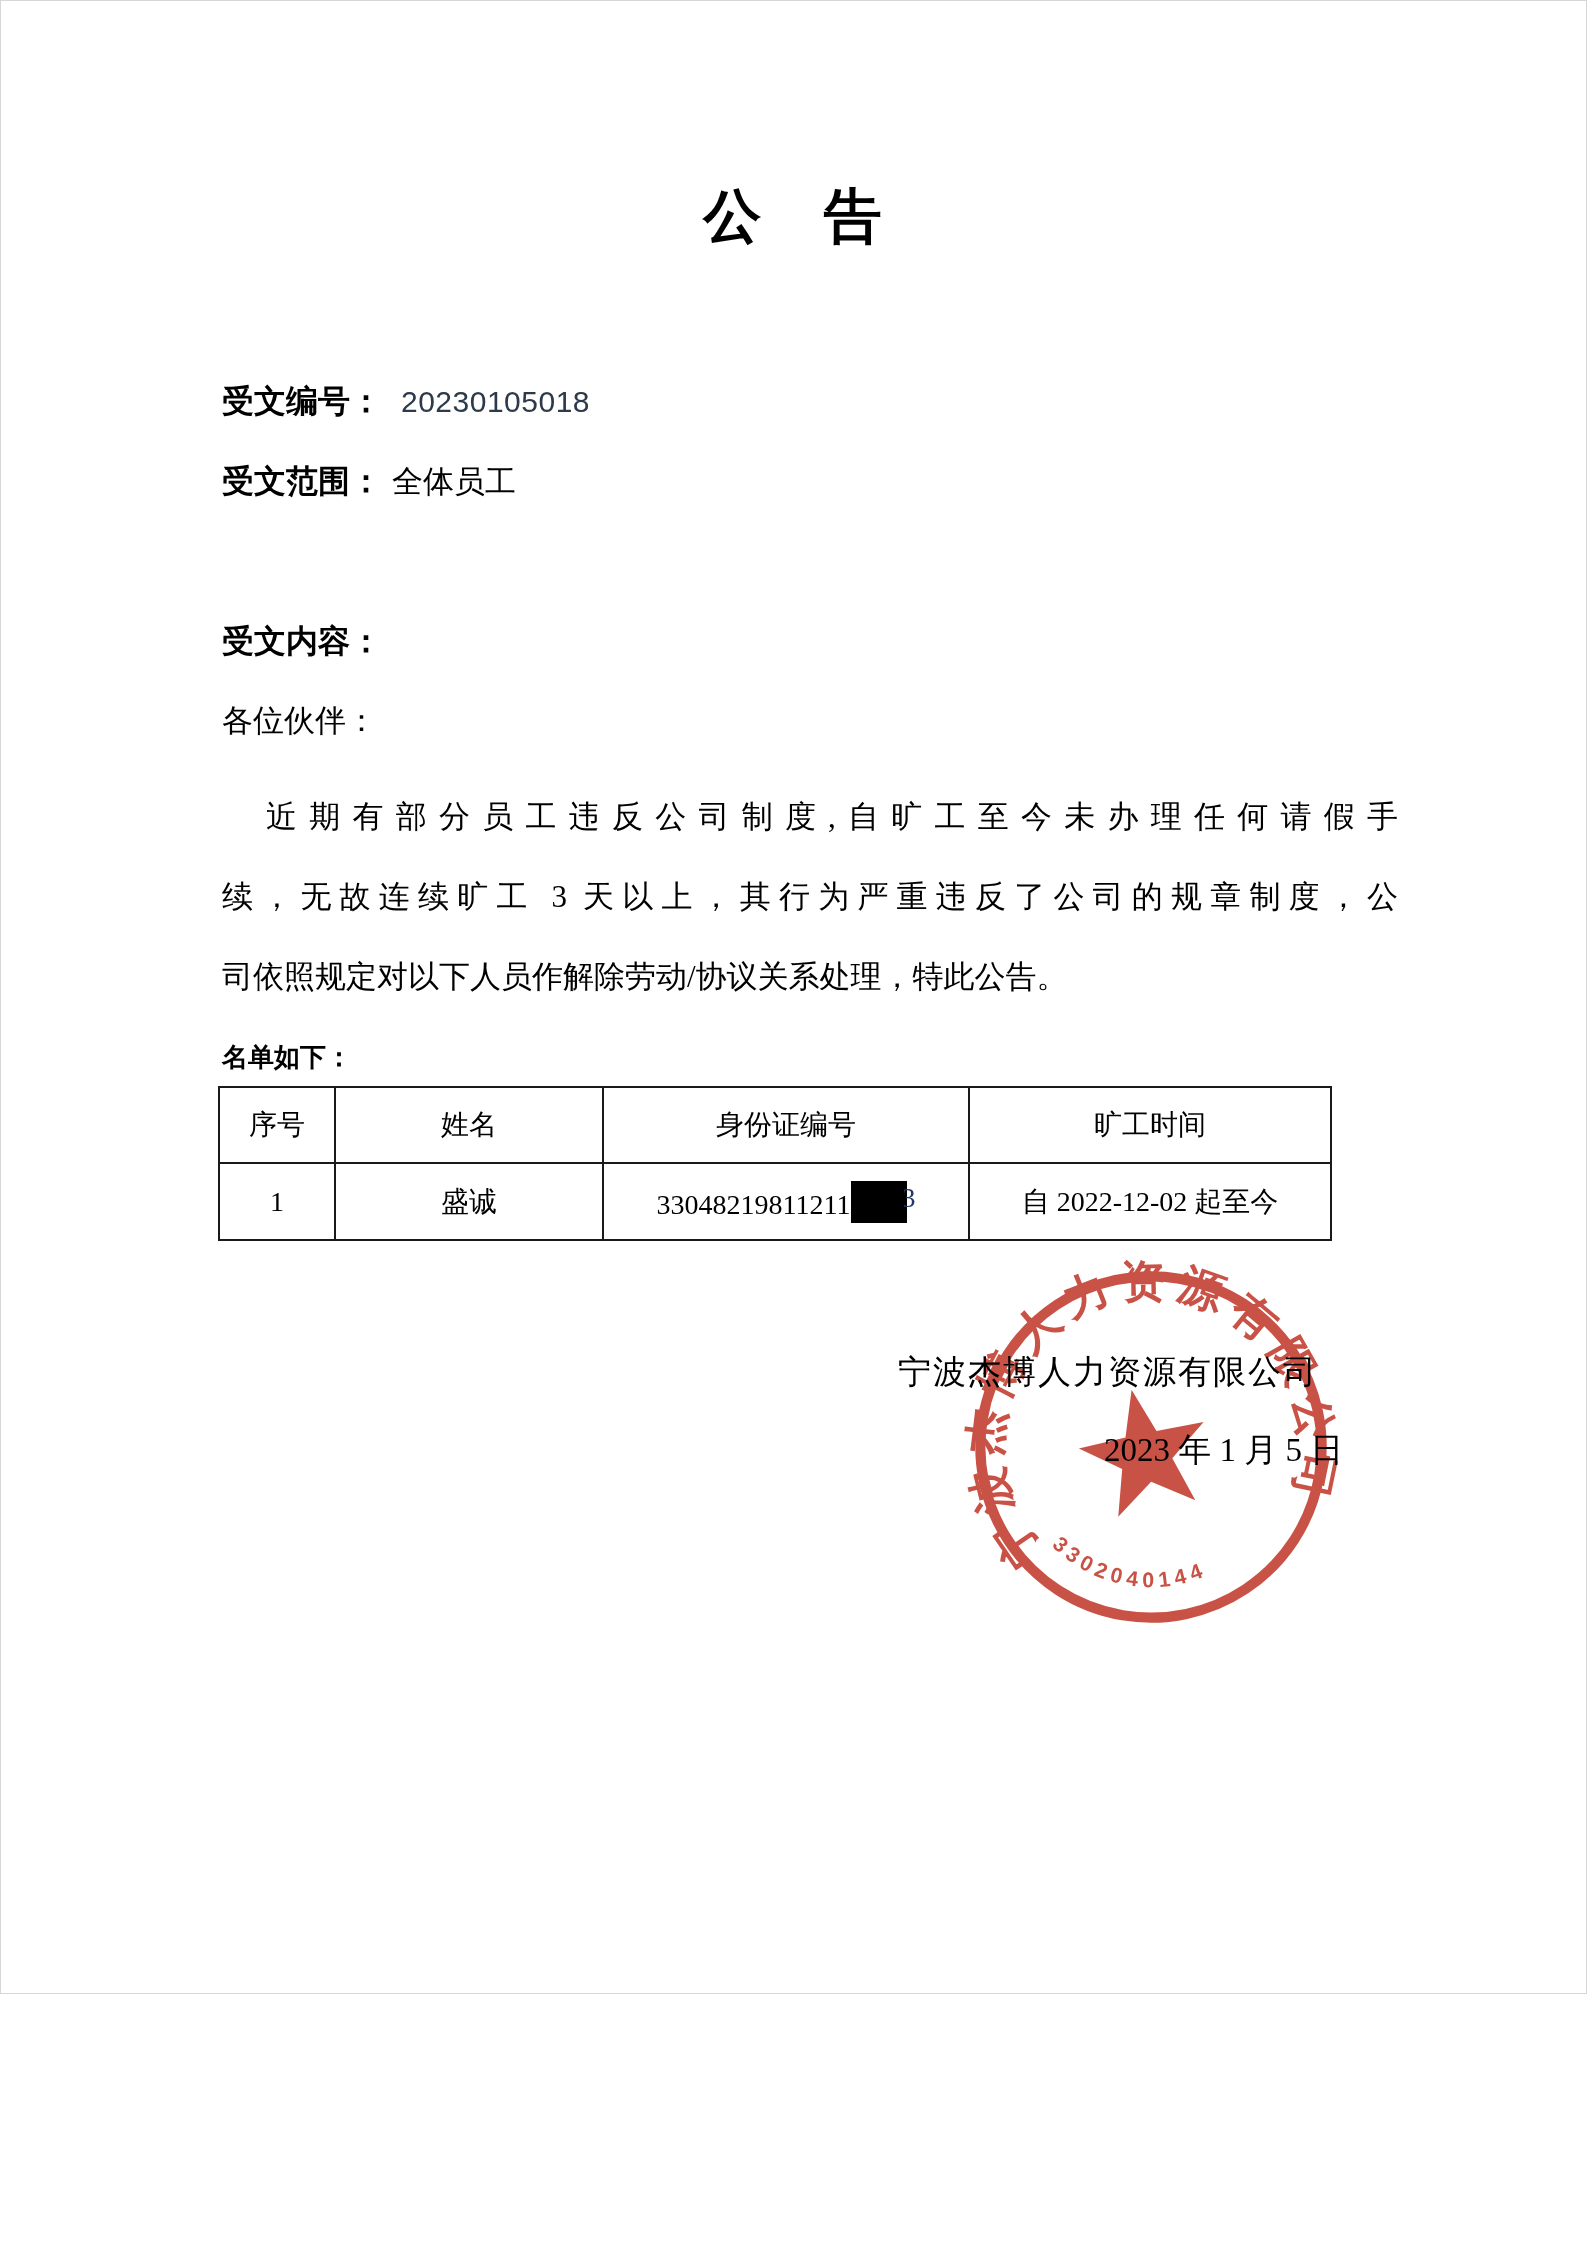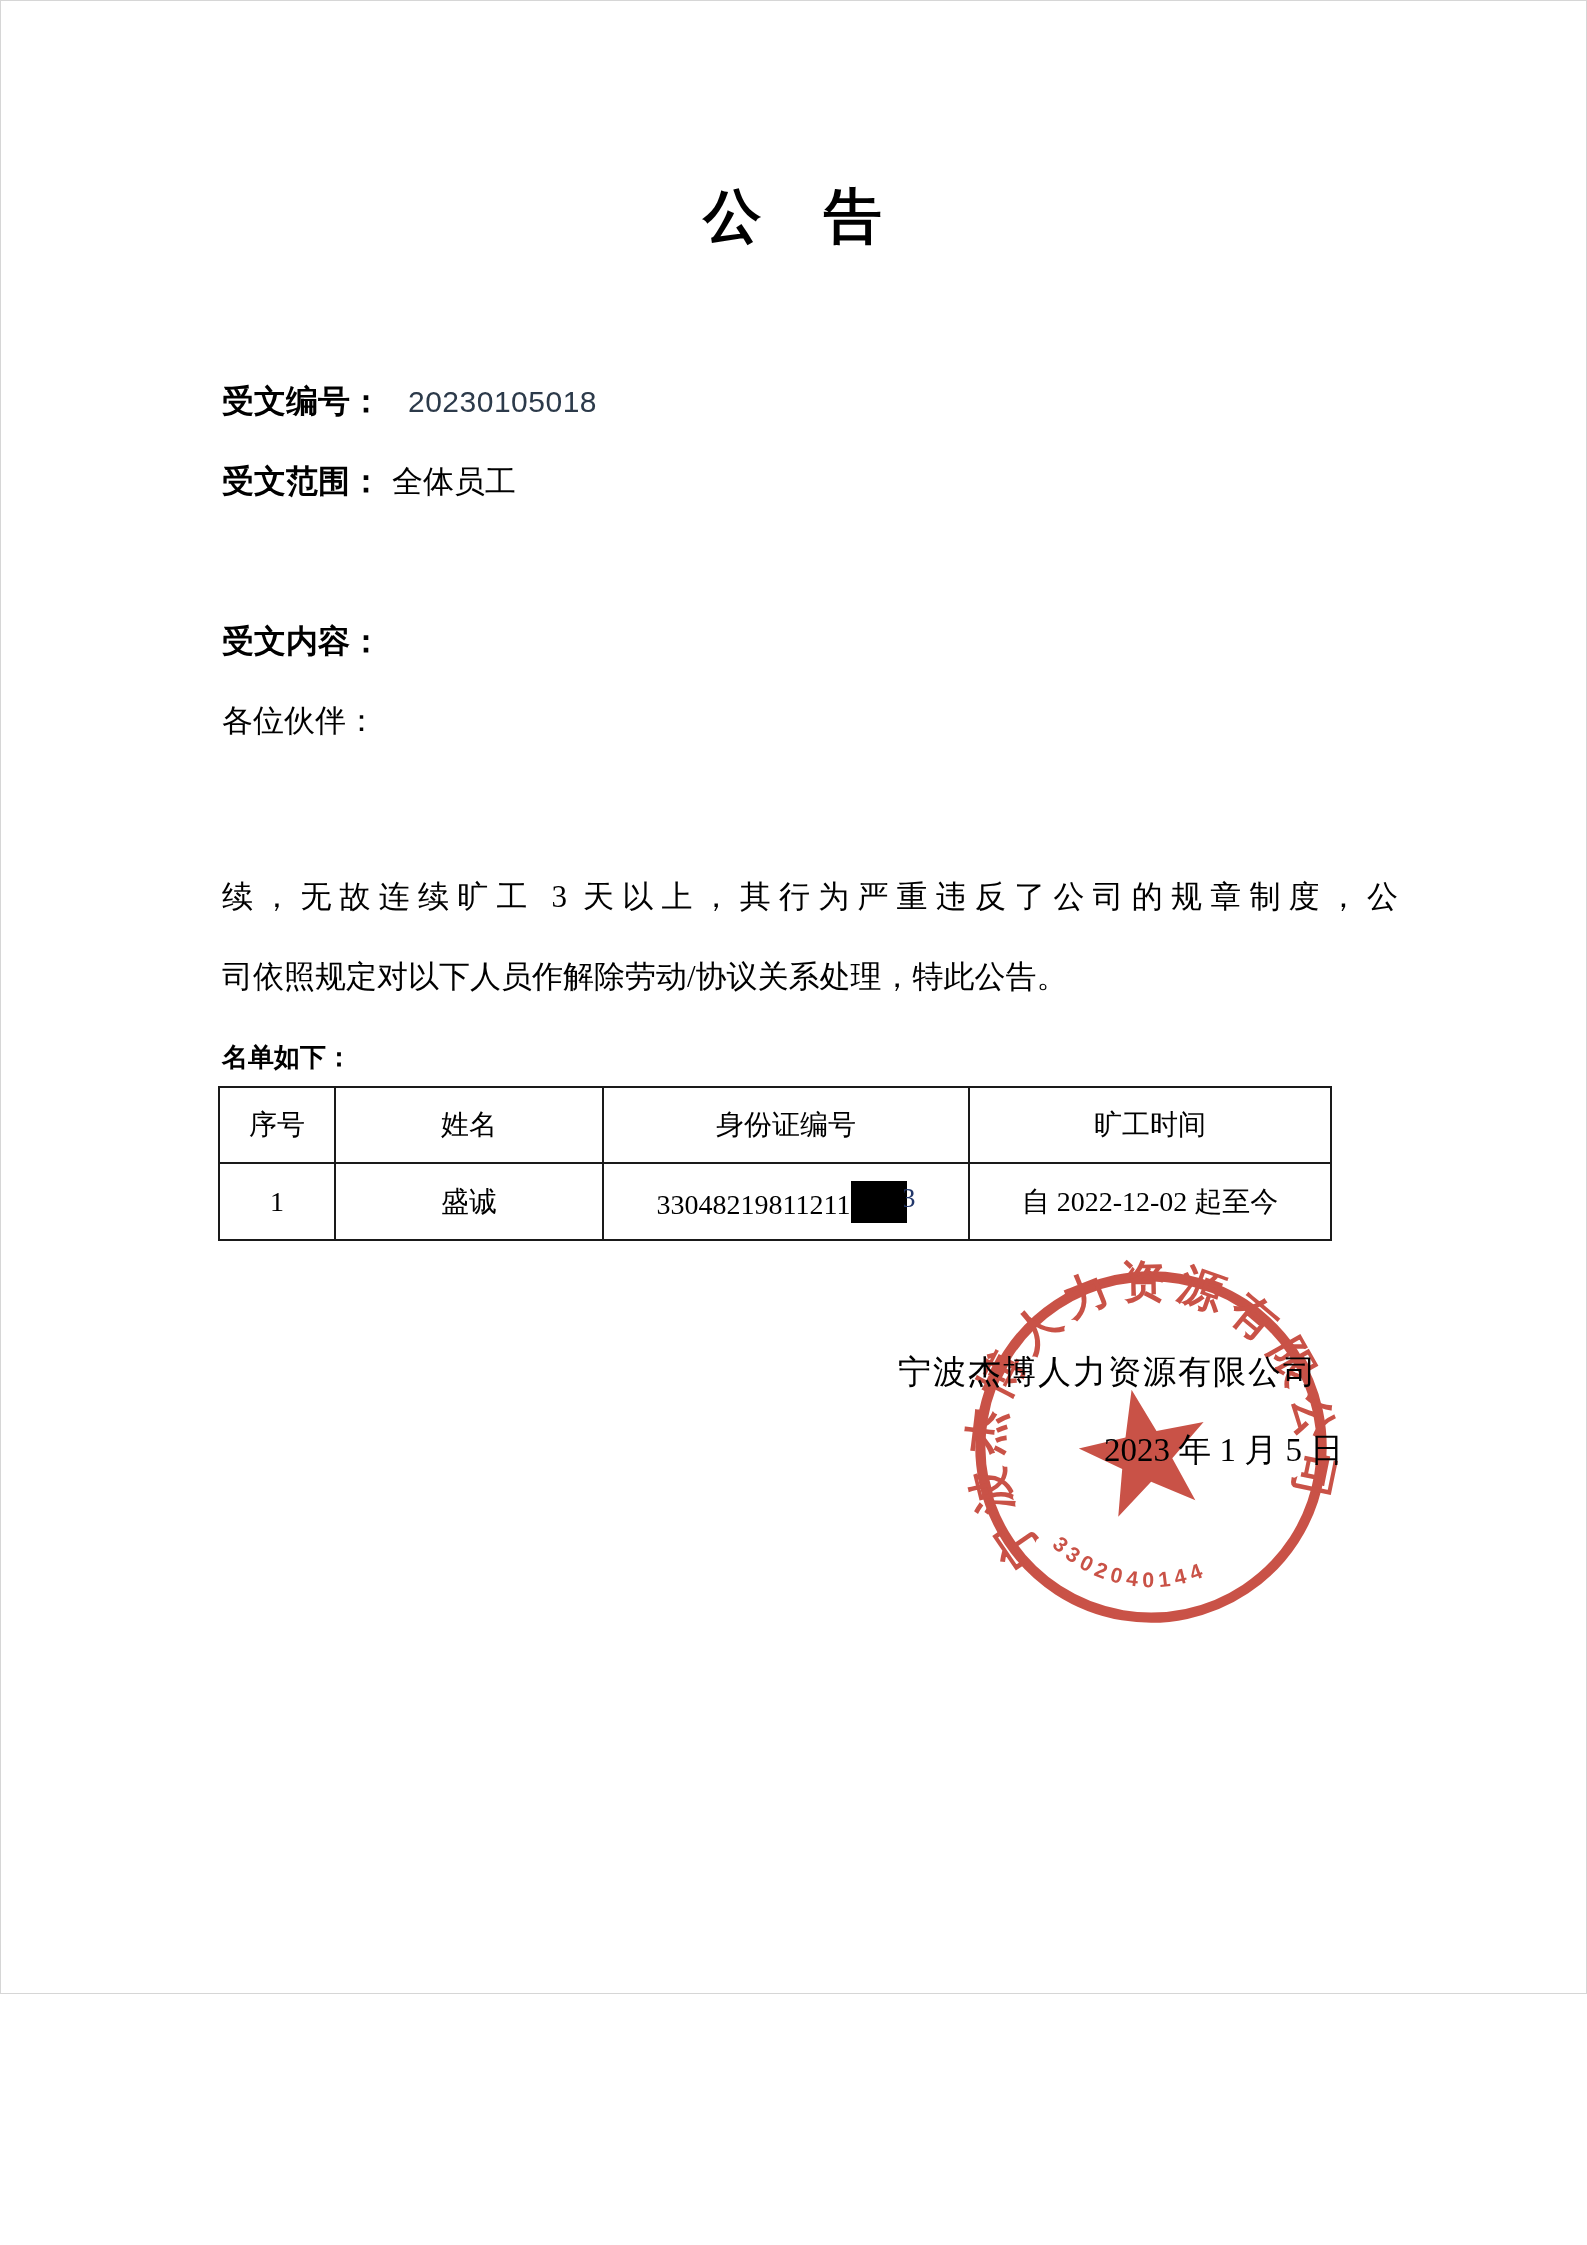--- a/index.html
+++ b/index.html
@@ -18,21 +18,21 @@
     text-align:center;
     font-size:58px;font-weight:700;
     word-spacing:44px;
     letter-spacing:2px;
   }
   .field-row{left:222px;font-size:32px;white-space:nowrap;}
   .field-label{font-weight:700;}
   .field-value{font-size:31px;margin-left:10px;}
   .field-value-num{
     font-family:"Liberation Sans","DejaVu Sans",sans-serif;
-    font-size:30px;color:#2c3a4a;margin-left:26px;letter-spacing:0.5px;
+    font-size:30px;color:#2c3a4a;margin-left:19px;letter-spacing:0.5px;
   }
   .salutation{left:222px;top:700px;font-size:31px;}
   .para-line{
     left:222px;width:1176px;
     font-size:31px;
     white-space:nowrap;
   }
   .jline{
     white-space:normal;
     text-align:justify;
@@ -105,20 +105,21 @@
     <span class="field-label">受文范围：</span><span class="field-value">全体员工</span>
   </div>
 
 
   <div class="abs field-row" style="top:620px;">
     <span class="field-label">受文内容：</span>
   </div>
 
   <div class="abs salutation">各位伙伴：</div>
 
+  <div class="abs para-line jline indent1" style="top:796px;">近期有部分员工违反公司制度,自旷工至今未办理任何请假手</div>
   <div class="abs para-line jline" style="top:876px;">续，无故连续旷工 3 天以上，其行为严重违反了公司的规章制度，公</div>
   <div class="abs para-line" style="top:956px;">司依照规定对以下人员作解除劳动/协议关系处理，特此公告。</div>
 
   <div class="abs list-intro">名单如下：</div>
 
   <table class="roster">
     <colgroup>
       <col class="col-seq">
         <col class="col-name">
         <col class="col-id">

